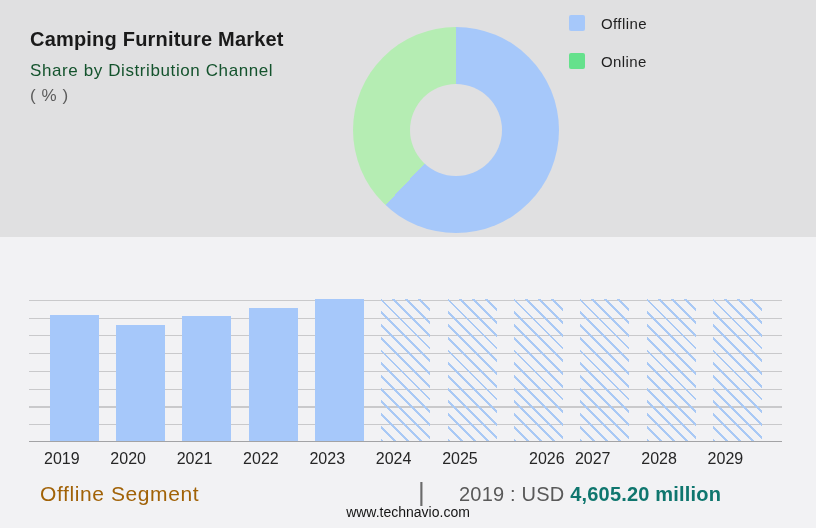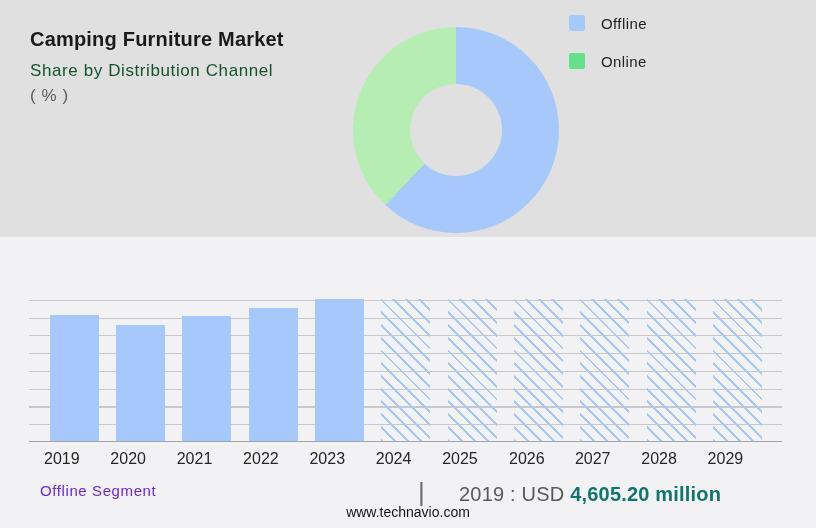--- a/index.html
+++ b/index.html
@@ -28,21 +28,21 @@
   .bottom-section{position:absolute;left:0;top:237px;width:816px;height:291px;background:var(--bottom-bg);}
   .plot{position:absolute;left:29px;top:63px;width:753px;height:142px;
         border-bottom:1px solid var(--axis);
         background-image:repeating-linear-gradient(to bottom, var(--gridline) 0, var(--gridline) 1px, transparent 1px, transparent 17.75px);}
   .bar{position:absolute;bottom:0;width:49px;}
   .bar.solid{background:var(--bar-blue);}
   .bar.hatched{background:repeating-linear-gradient(45deg, var(--hatch-blue) 0, var(--hatch-blue) 2px, transparent 2px, transparent 9px);}
   .x-label{position:absolute;top:213px;width:60px;text-align:left;font-size:16px;color:#262626;}
 
   
-  .segment-label{position:absolute;left:40px;top:245px;font-size:15px;color:#6d28d9;letter-spacing:0.6px;}
+  .segment-label{position:absolute;left:40px;top:245px;font-size:21px;color:#a16207;letter-spacing:0.6px;}
   .footer-sep{position:absolute;left:418px;top:240px;font-size:26px;font-weight:300;color:#6b6b6b;}
   .footer-value{position:absolute;left:459px;top:246px;font-size:20px;color:#595959;letter-spacing:0.2px;}
   .footer-value b{color:#0f766e;}
   .website{position:absolute;left:0;top:267px;width:816px;text-align:center;font-size:14px;color:#141414;}
 </style>
 </head>
 <body>
 
 <div class="stage" style="--top-bg: #e0e0e1; --bottom-bg: #f2f2f4; --bar-blue: #a6c8fa; --hatch-blue: #a9c9f5; --gridline: #c9c9cb; --axis: #a3a3a5;">
 
@@ -84,21 +84,21 @@
         <div class="bar hatched" style="left: 684.1px; height: 142px;"></div>
       </div>
     <div>
         <div class="x-label" style="left: 44px;">2019</div>
         <div class="x-label" style="left: 110.36px;">2020</div>
         <div class="x-label" style="left: 176.72px;">2021</div>
         <div class="x-label" style="left: 243.08px;">2022</div>
         <div class="x-label" style="left: 309.44px;">2023</div>
         <div class="x-label" style="left: 375.8px;">2024</div>
         <div class="x-label" style="left: 442.16px;">2025</div>
-        <div class="x-label" style="left: 509px;">2026</div>
+        <div class="x-label" style="left: 529px;">2026</div>
         <div class="x-label" style="left: 574.88px;">2027</div>
         <div class="x-label" style="left: 641.24px;">2028</div>
         <div class="x-label" style="left: 707.6px;">2029</div>
       </div>
 
     <div class="segment-label">Offline Segment</div>
     <div class="footer-sep">|</div>
     <div class="footer-value"><span>2019 : USD </span><b>4,605.20 million</b></div>
     <div class="website">www.technavio.com</div>
   </div>

